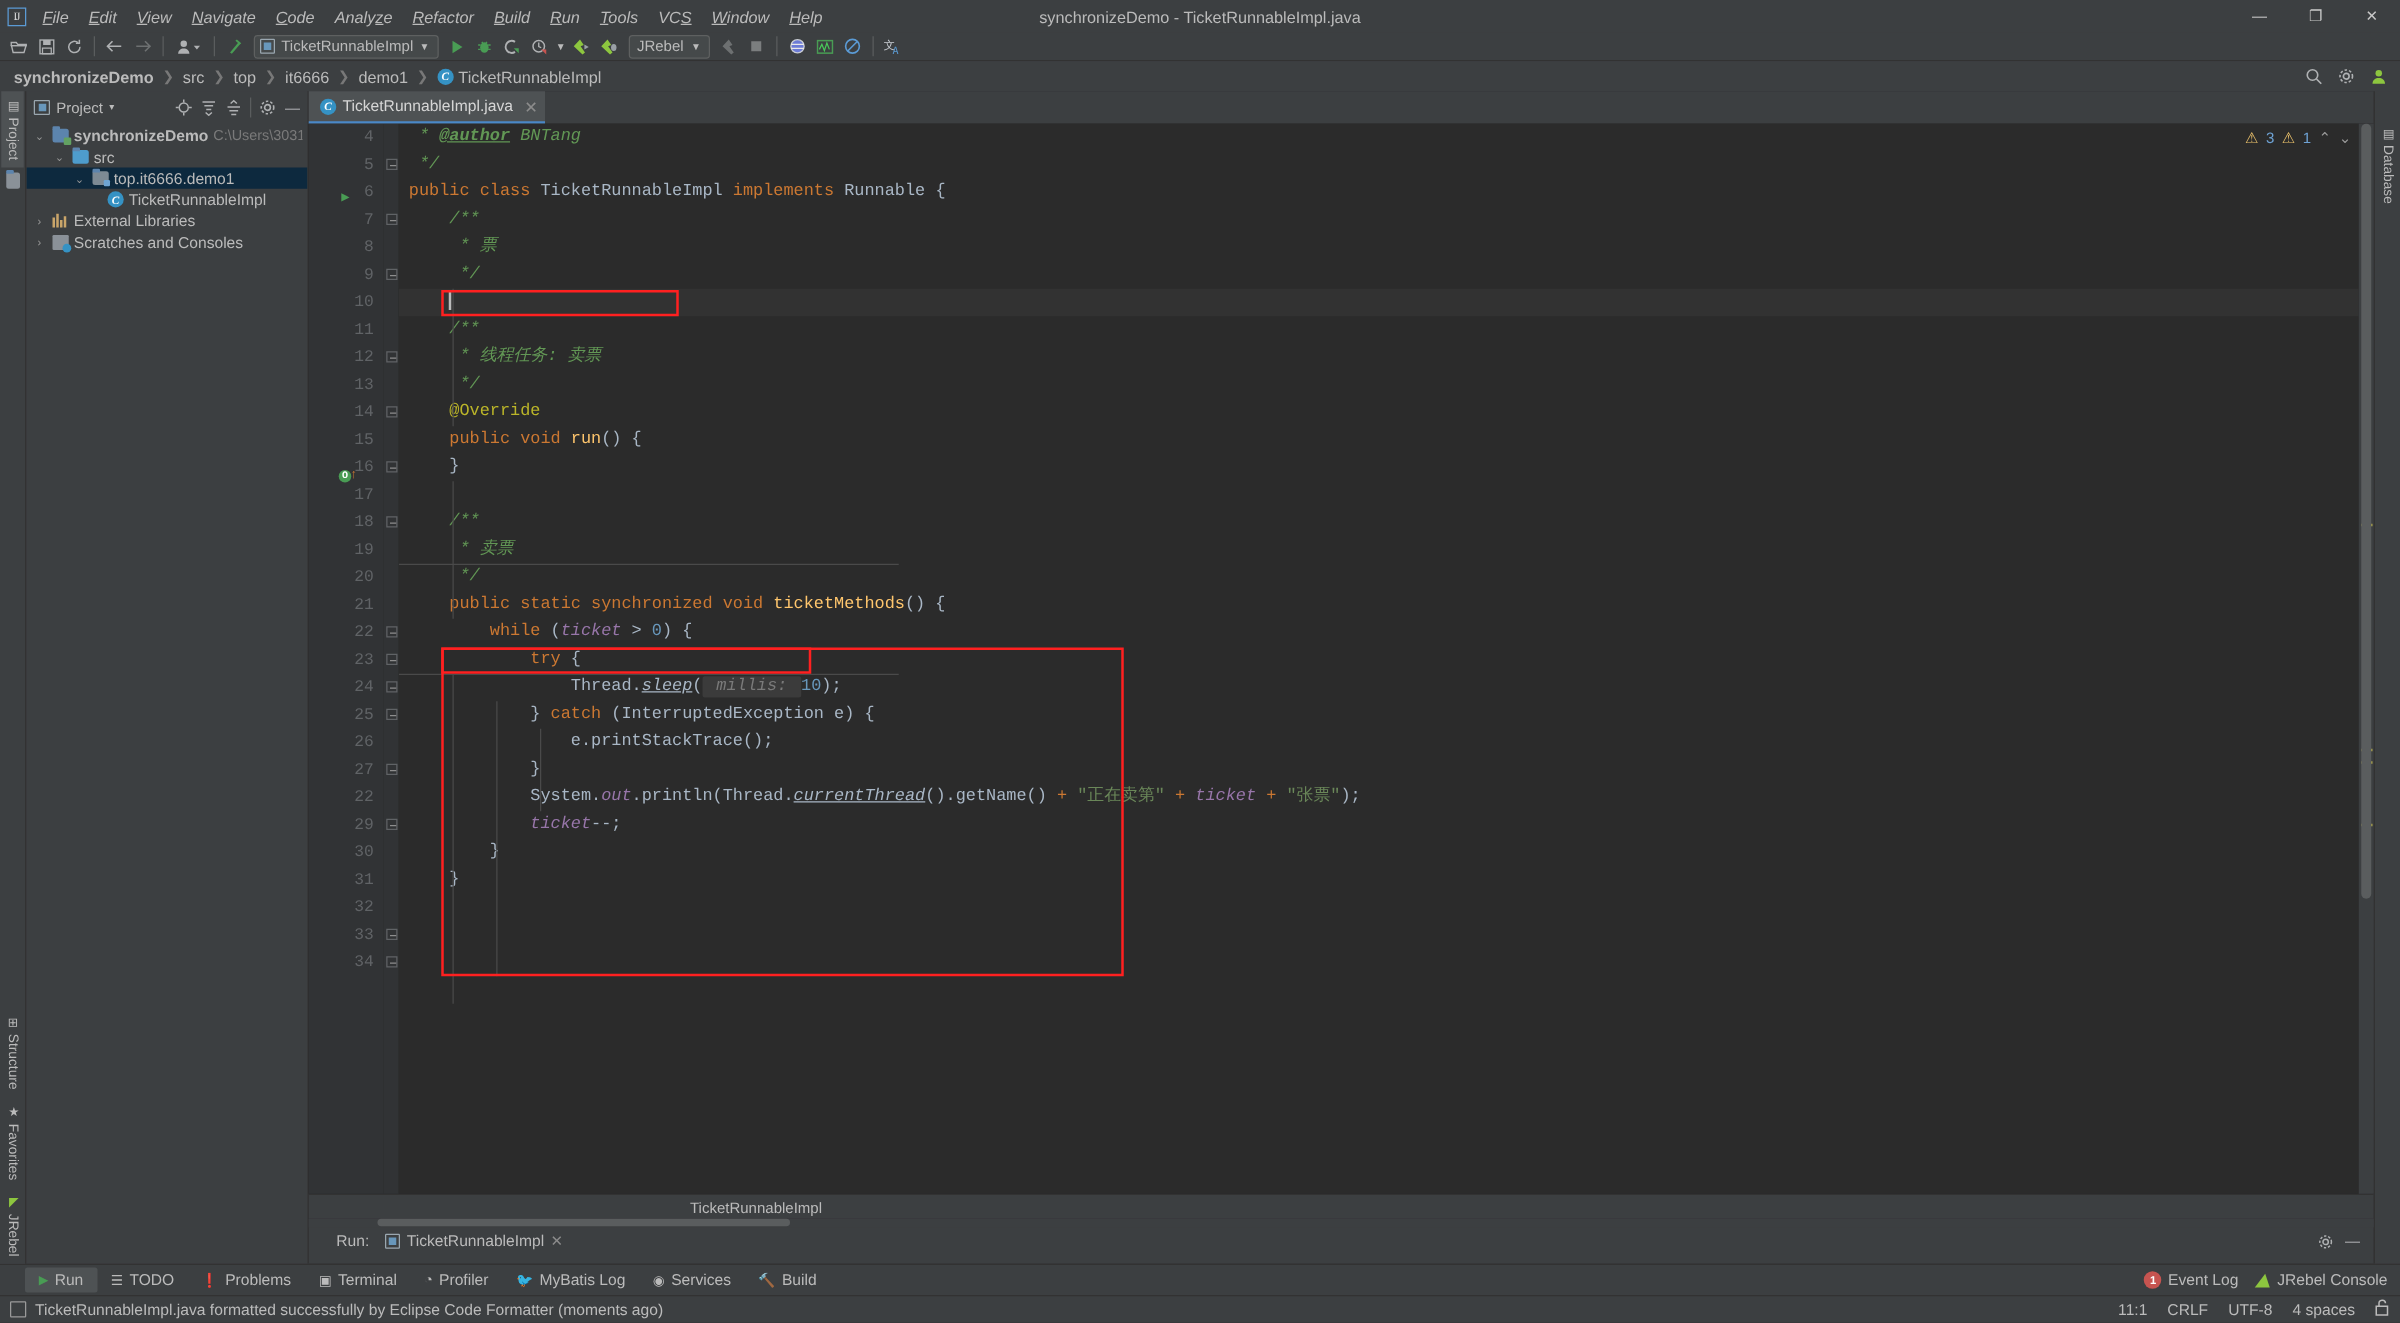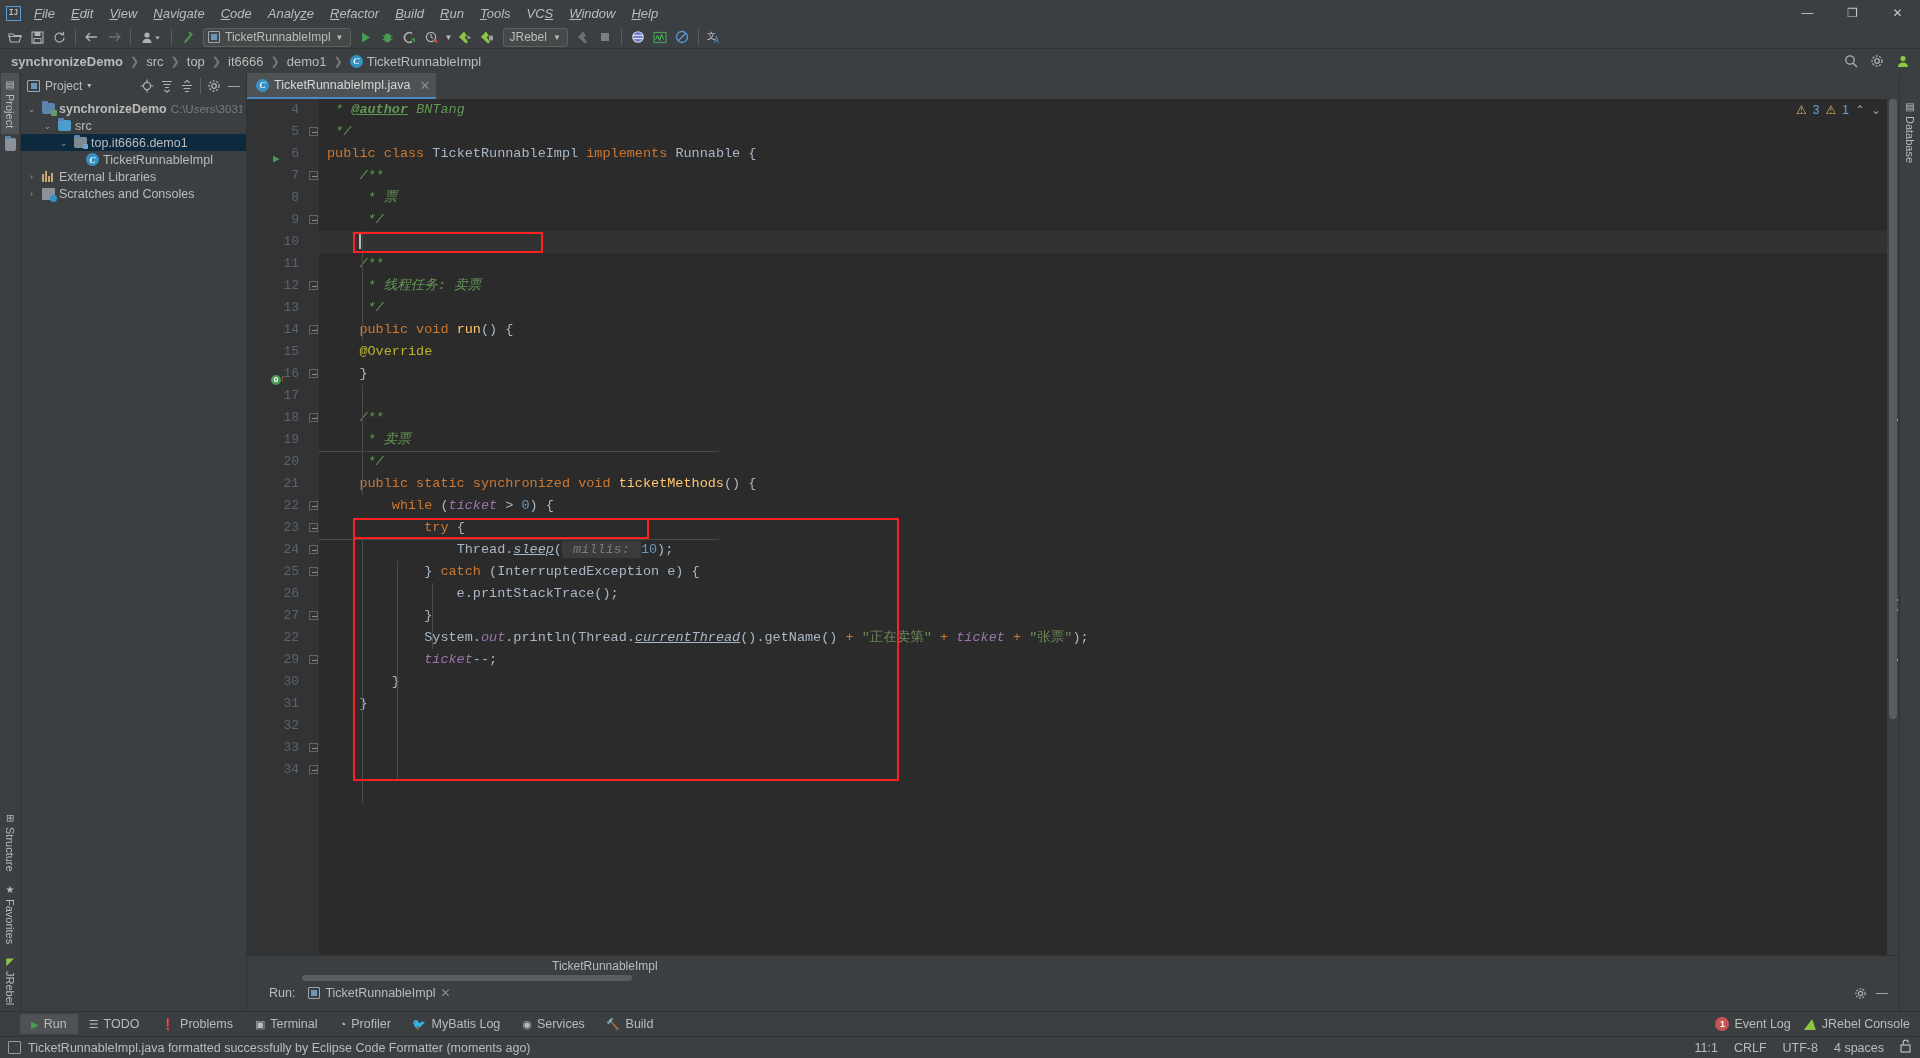--- a/index.html
+++ b/index.html
@@ -17,21 +17,21 @@
   .titlebar {
     height: 26px; background: #3c3f41; display: flex; align-items: center;
     flex: 0 0 26px; position: relative;
   }
   .logo-box {
     width: 26px; height: 26px; display: flex; align-items: center; justify-content: center;
   }
   .logo-sq {
     width: 15px; height: 15px; border: 1.5px solid #5b9bd5; color: #dcdcdc;
     font-size: 9px; display: flex; align-items: center; justify-content: center;
-    font-family: Liberation Mono, monospace; letter-spacing: -1px;
+    font-family: Liberation Serif, serif; letter-spacing: -1px;
   }
   .menubar { display: flex; align-items: center; height: 26px; font-style: italic; }
   .menu-item {
     padding: 3px 8px; font-size: 13px; color: #bbbbbb; cursor: default; line-height: 17px;
   }
   .menu-item u { text-decoration: underline; }
   .win-title {
     position: absolute; left: 0; right: 0; text-align: center; font-size: 13px;
     color: #bbbbbb; pointer-events: none;
   }
@@ -252,20 +252,21 @@
       <div class="menu-item"><u>C</u>ode</div>
       <div class="menu-item">Analy<u>z</u>e</div>
       <div class="menu-item"><u>R</u>efactor</div>
       <div class="menu-item"><u>B</u>uild</div>
       <div class="menu-item"><u>R</u>un</div>
       <div class="menu-item"><u>T</u>ools</div>
       <div class="menu-item">VC<u>S</u></div>
       <div class="menu-item"><u>W</u>indow</div>
       <div class="menu-item"><u>H</u>elp</div>
     </div>
+    <div class="win-title">synchronizeDemo - TicketRunnableImpl.java</div>
     <div class="win-ctrls">
       <div class="win-btn">—</div>
       <div class="win-btn">❐</div>
       <div class="win-btn close">✕</div>
     </div>
   </div>
 
   <div class="toolbar">
     <div class="tb-btn">
       <svg width="14" height="13" viewBox="0 0 14 13">
@@ -697,22 +698,22 @@
         <div class="cline"><span class="cmt"> * </span><span class="doctag">@author</span><span class="cmt"> BNTang</span></div>
             <div class="cline"><span class="cmt"> */</span></div>
             <div class="cline"><span class="kw">public class </span><span class="typ">TicketRunnableImpl </span><span class="kw">implements </span><span class="typ">Runnable {</span></div>
             <div class="cline"><span class="cmt">    /**</span></div>
             <div class="cline"><span class="cmt">     * 票</span></div>
             <div class="cline"><span class="cmt">     */</span></div>
             <div class="cline cur"><span style="white-space:pre">    </span><span class="caret-b"></span></div>
             <div class="cline"><span class="cmt">    /**</span></div>
             <div class="cline"><span class="cmt">     * 线程任务: 卖票</span></div>
             <div class="cline"><span class="cmt">     */</span></div>
+            <div class="cline"><span class="ann">    @Override</span></div>
             <div class="cline"><span class="plain">    </span><span class="kw">public void </span><span class="mth">run</span><span class="plain">() {</span></div>
-            <div class="cline"><span class="ann">    @Override</span></div>
             <div class="cline"><span class="plain">    }</span></div>
             <div class="cline">&nbsp;</div>
             <div class="cline"><span class="cmt">    /**</span></div>
             <div class="cline"><span class="cmt">     * 卖票</span></div>
             <div class="cline"><span class="cmt">     */</span></div>
             <div class="cline"><span class="plain">    </span><span class="kw">public static synchronized void </span><span class="mth">ticketMethods</span><span class="plain">() {</span></div>
             <div class="cline"><span class="plain">        </span><span class="kw">while </span><span class="plain">(</span><span class="fld">ticket </span><span class="plain">&gt; </span><span class="num">0</span><span class="plain">) {</span></div>
             <div class="cline"><span class="plain">            </span><span class="kw">try </span><span class="plain">{</span></div>
             <div class="cline"><span class="plain">                </span><span class="plain">Thread.</span><span class="statmth">sleep</span><span class="plain">(</span><span class="hintchip"> millis: </span><span class="num">10</span><span class="plain">);</span></div>
             <div class="cline"><span class="plain">            } </span><span class="kw">catch </span><span class="plain">(InterruptedException e) {</span></div>

